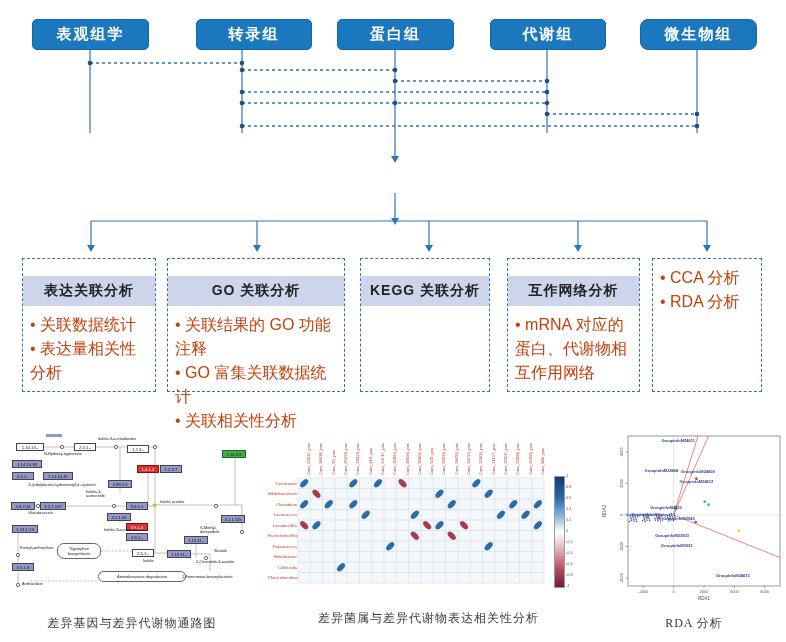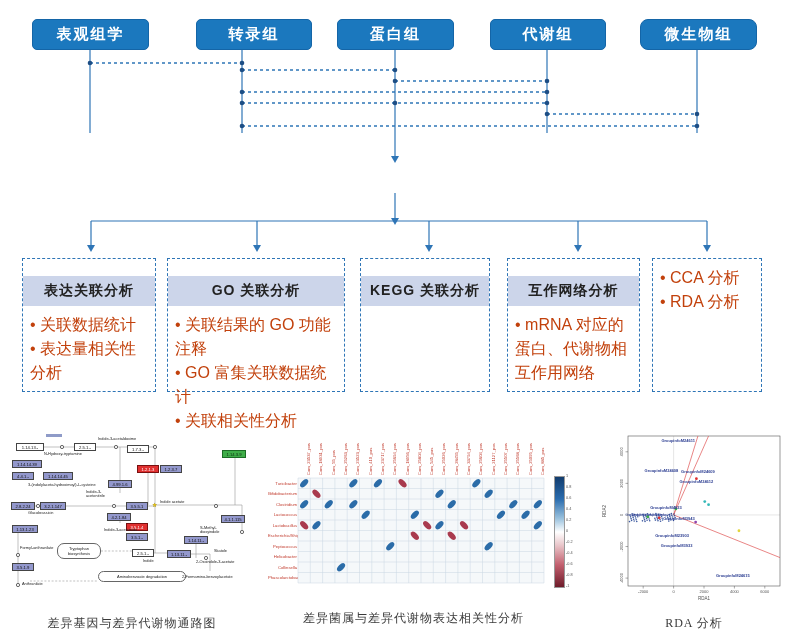--- a/index.html
+++ b/index.html
@@ -427,15 +427,15 @@
         <text x="98.4" y="58.578947368421055" text-anchor="middle" font-size="4" font-weight="600" fill="#2b3d91">GroupinfoM24612</text>
         <text x="68" y="84.94736842105263" text-anchor="middle" font-size="4" font-weight="600" fill="#2b3d91">GroupinfoM4823</text>
         <text x="80.92" y="96.47368421052632" text-anchor="middle" font-size="4" font-weight="600" fill="#2b3d91">GroupinfoM3943</text>
         <text x="74.08" y="113.05263157894737" text-anchor="middle" font-size="4" font-weight="600" fill="#2b3d91">GroupinfoM23903</text>
         <text x="78.64" y="123.3157894736842" text-anchor="middle" font-size="4" font-weight="600" fill="#2b3d91">GroupinfoM3933</text>
         <text x="134.88" y="152.5263157894737" text-anchor="middle" font-size="4" font-weight="600" fill="#2b3d91">GroupinfoM24615</text>
       </svg>
     </div>
 
   <div class="caption" style="left:27px;top:615px;width:210px;">差异基因与差异代谢物通路图</div>
-  <div class="caption" style="left:281px;top:610px;width:265px;">差异菌属与差异代谢物表达相关性分析</div>
+  <div class="caption" style="left:296px;top:610px;width:265px;">差异菌属与差异代谢物表达相关性分析</div>
   <div class="caption" style="left:624px;top:615px;width:140px;">RDA 分析</div>
 </div>
 
 </body></html>

